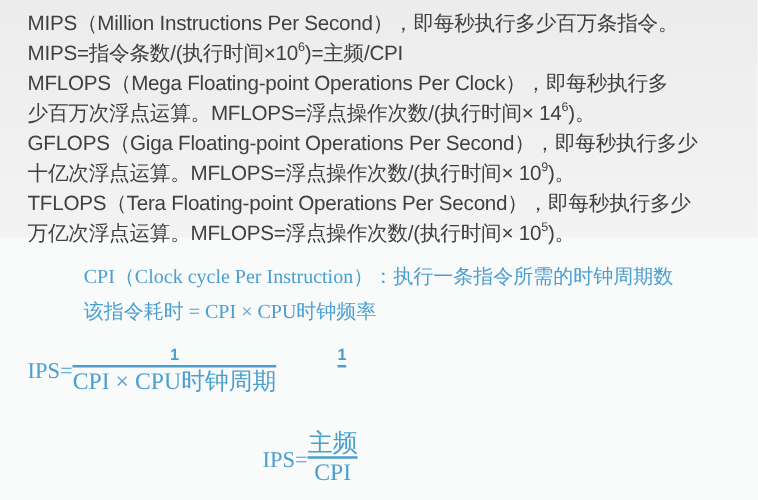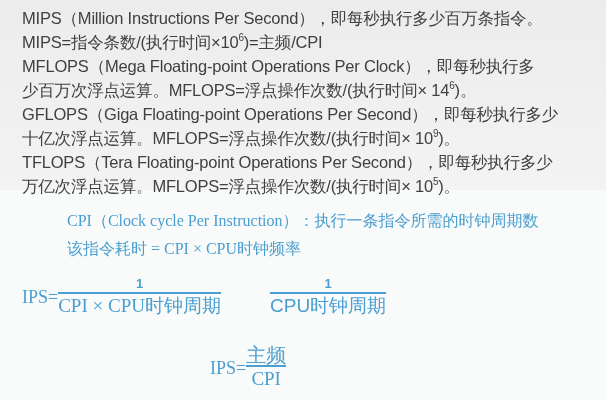--- a/index.html
+++ b/index.html
@@ -53,21 +53,20 @@
     <span class="num">1</span>
     <span class="bar"></span>
     <span class="den">CPI × CPU时钟周期</span>
   </span>
 </div>
 
 <div class="blue" style="left:270px; top:276px">
   <span class="frac">
     <span class="num">1</span>
     <span class="bar"></span>
-    <span class="den sans">CPU时钟周期</span>
   </span>
 </div>
 
 <div class="blue" style="left:210px; top:345px">
   <span class="eq-label">IPS=</span><span class="frac">
     <span class="num" style="font-size:20px;line-height:20px;font-weight:normal;font-family:'Liberation Serif',serif;">主频</span>
     <span class="bar"></span>
     <span class="den">CPI</span>
   </span>
 </div>

